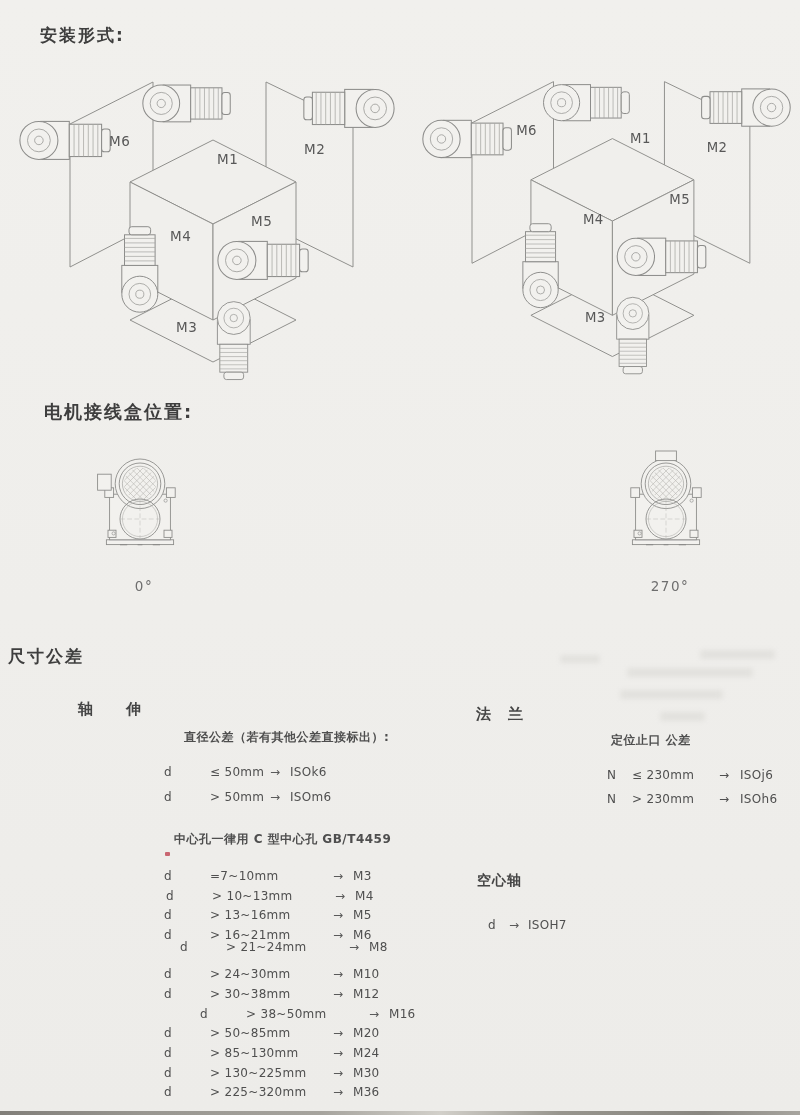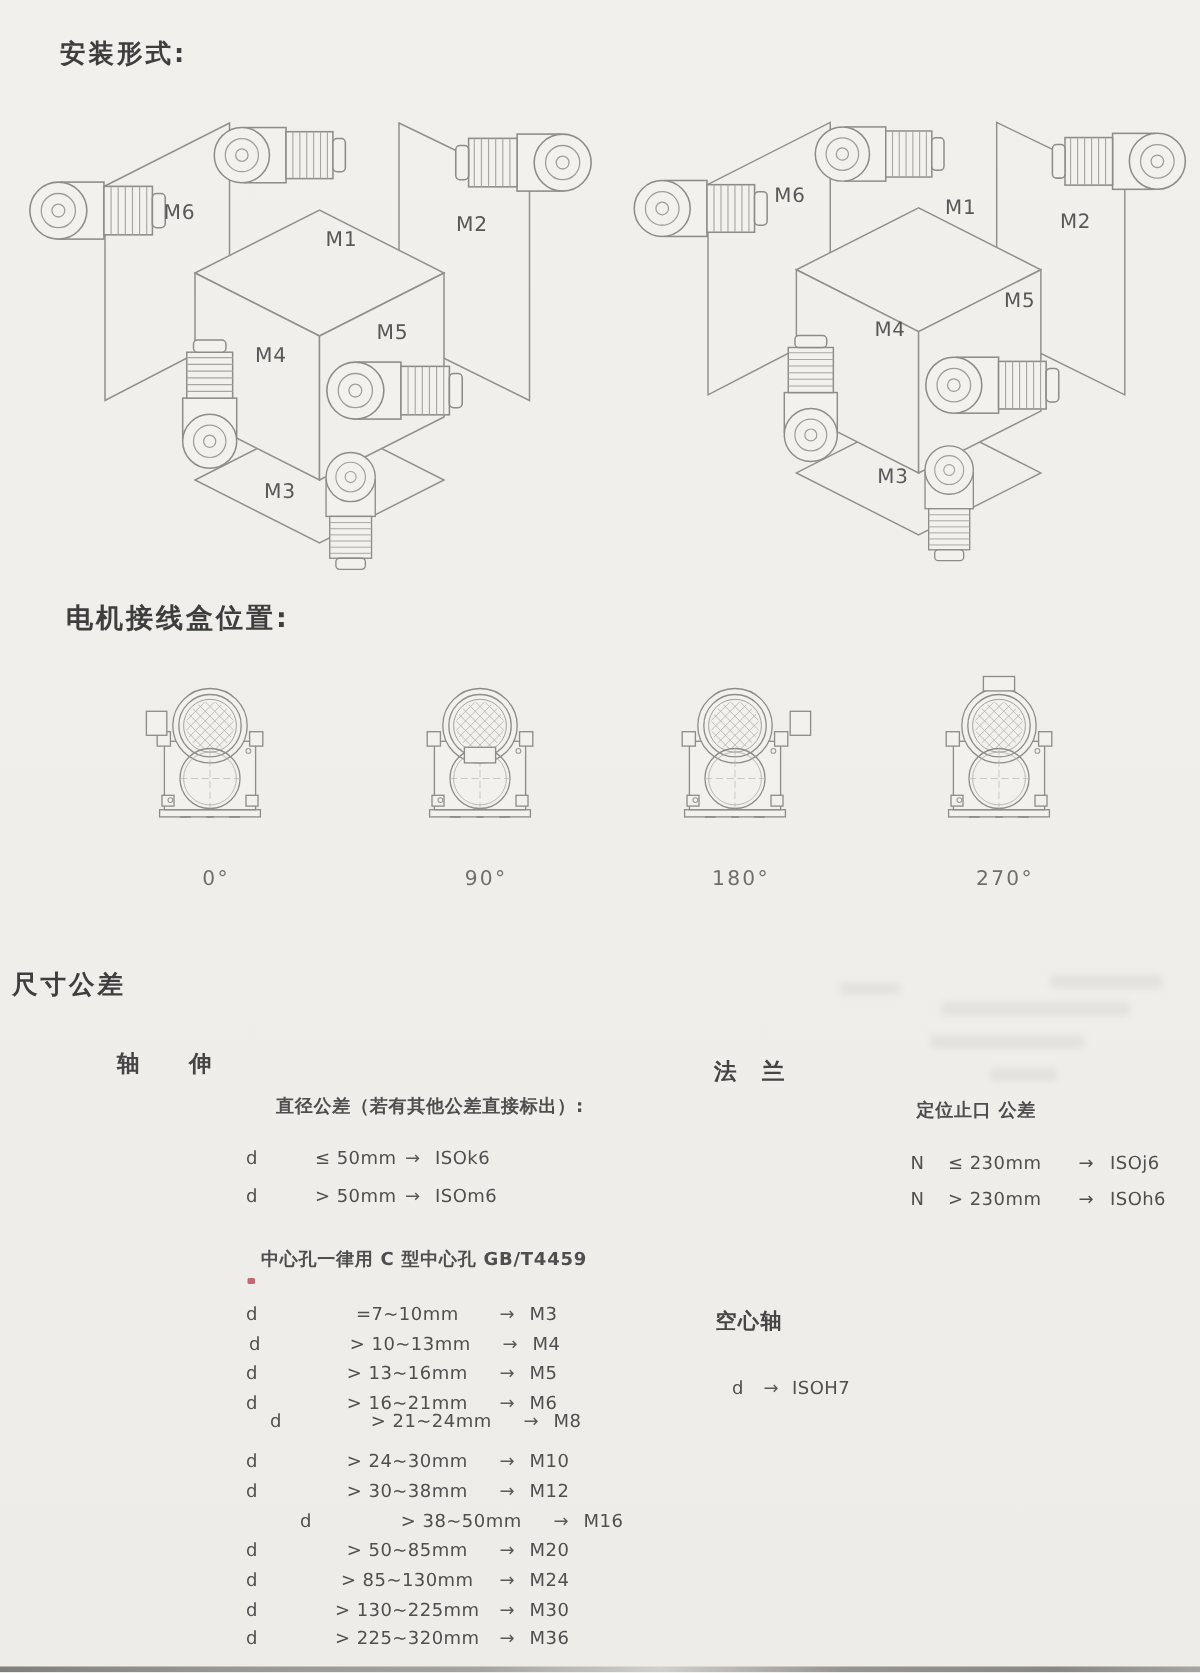--- a/index.html
+++ b/index.html
@@ -11,21 +11,21 @@
   }
   .abs{position:absolute;}
   .h-main{font-size:17px;font-weight:700;color:#3e3e3e;letter-spacing:2px;}
   .h-sub{font-size:15px;font-weight:700;color:#454545;letter-spacing:1px;}
   .note{font-size:12px;font-weight:700;color:#4e4e4e;letter-spacing:0.5px;}
   .t-row{font-size:12px;color:#4f4f4f;letter-spacing:0.3px;white-space:nowrap;}
   .t-row span{display:inline-block;}
   .sym-col{width:46px;}
   .cond-col{width:60px;}
   .arrow-col{width:20px;color:#5a5a5a;}
-  .range-col{width:123px;text-align:center;}
+  .range-col{width:123px;}
   .f-sym{width:25px;}
   .f-cond{width:87px;}
   .f-arrow{width:21px;}
   .angle-label{font-size:13.5px;color:#6e6e6e;letter-spacing:1.5px;text-align:center;}
   .motor-view{position:absolute;top:450px;width:120px;text-align:center;}
   .motor-view svg{display:block;margin:0 auto;}
   .motor-view .angle-label{margin-top:22px;}
   svg text{font-family:"DejaVu Sans","Liberation Sans",sans-serif;font-size:13.5px;fill:#585858;letter-spacing:0.5px;}
   .ghost{position:absolute;background:#c6c5c0;opacity:0.30;filter:blur(2.5px);border-radius:3px;}
   .red-mark{position:absolute;width:5px;height:4px;background:#c24e5c;border-radius:1px;opacity:0.85;}
@@ -120,35 +120,21 @@
   <div class="abs h-main" style="left:44px;top:400px;font-size:18px;">电机接线盒位置:</div>
 
   <div class="motor-view" style="left:84px;">
     <svg width="96" height="106" viewBox="0 0 120 132">
       <use href="#mf"></use>
       <rect x="2" y="30" width="17" height="20" fill="#f2f1ee" stroke="#8c8c8a" stroke-width="1.1"></rect>
     </svg>
     <div class="angle-label">0°</div>
   </div>
 
-  <div class="motor-view" style="left:264px;">
-    <svg width="96" height="106" viewBox="0 0 120 132">
-      <use href="#mf"></use>
-      <rect x="42" y="60" width="26" height="13" fill="#f2f1ee" stroke="#8c8c8a" stroke-width="1.1"></rect>
-    </svg>
-    <div class="angle-label">90°</div>
-  </div>
 
-  <div class="motor-view" style="left:434px;">
-    <svg width="96" height="106" viewBox="0 0 120 132">
-      <use href="#mf"></use>
-      <rect x="101" y="30" width="17" height="20" fill="#f2f1ee" stroke="#8c8c8a" stroke-width="1.1"></rect>
-    </svg>
-    <div class="angle-label">180°</div>
-  </div>
 
   <div class="motor-view" style="left:610px;">
     <svg width="96" height="106" viewBox="0 0 120 132">
       <use href="#mf"></use>
       <rect x="42" y="1" width="26" height="12" fill="#f2f1ee" stroke="#8c8c8a" stroke-width="1.1"></rect>
     </svg>
     <div class="angle-label">270°</div>
   </div>
 
   <div class="ghost" style="left:700px;top:650px;width:75px;height:9px;"></div>

